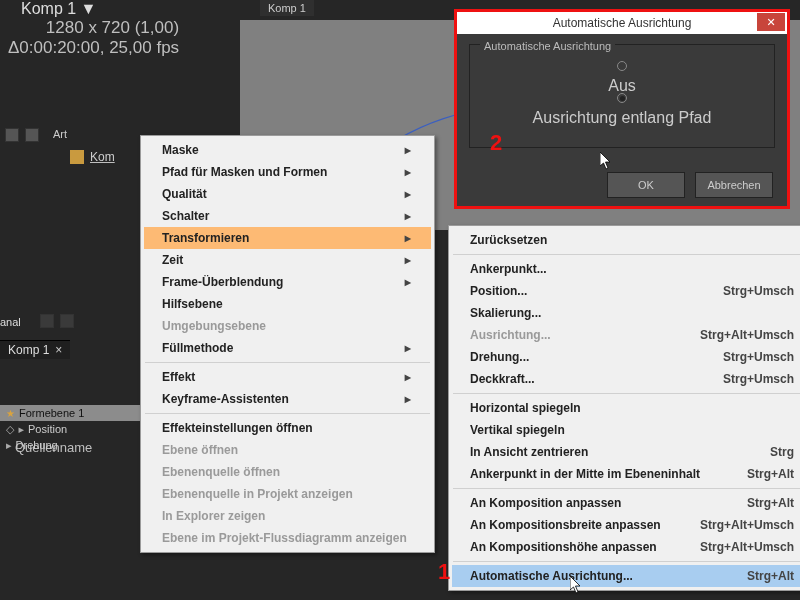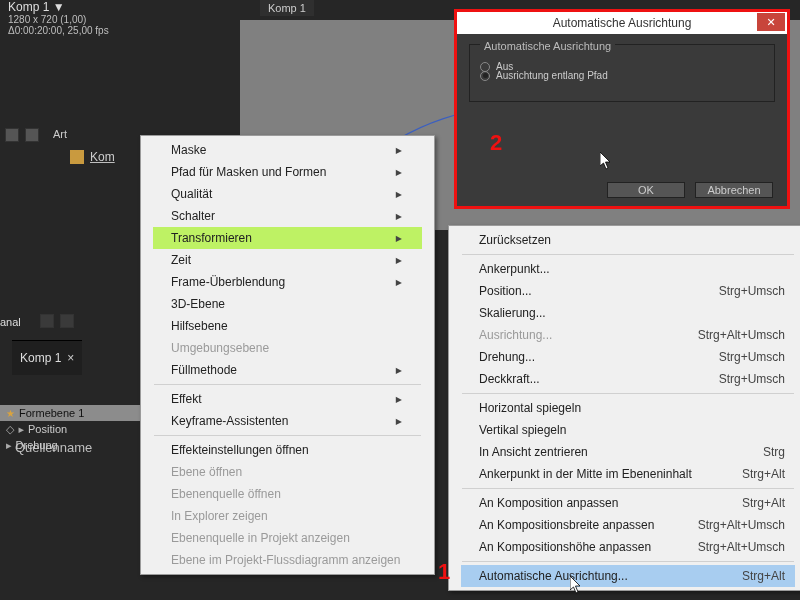--- a/index.html
+++ b/index.html
@@ -1,78 +1,78 @@
 <!DOCTYPE html>
 <html><head>
 <meta charset="utf-8">
 <style>
   * { margin:0; padding:0; box-sizing:border-box; font-family:"Segoe UI",Tahoma,sans-serif; }
   body { width:800px; height:600px; background:#262626; position:relative; overflow:hidden; font-size:12px; color:#bfbfbf; }
 
   
   .comp-info { position:absolute; left:8px; top:0; }
-  .comp-title { font-size:12px; color:#ddd; }
+  .comp-title { font-size:16px; color:#ddd;margin-left:13px; }
   .comp-title .tri { color:#ddd; }
-  .comp-line { font-size:10px; color:#bfbfbf; }
+  .comp-line { font-size:17px; color:#bfbfbf;text-align:right; }
 
   .comp-tab-top { position:absolute; left:260px; top:0; background:#2f2f2f; padding:2px 8px; color:#ccc; font-size:11px; }
 
   
   .viewer { position:absolute; left:240px; top:20px; width:560px; height:210px; background:#808080; }
   .viewer .path { position:absolute; left:80px; top:80px; width:380px; height:120px; }
 
   
   .row-icons { position:absolute; left:5px; top:128px; display:flex; gap:6px; align-items:flex-start; }
   .small-icon { width:14px; height:14px; background:#555; border:1px solid #333; }
   .art-label { color:#ccc; font-size:11px; margin-left:8px; }
 
   .layer-row { position:absolute; left:70px; top:150px; display:flex; align-items:center; gap:6px;text-decoration:underline; }
   .layer-row .box { width:14px; height:14px; background:#c99a3f; }
   .layer-row .nm { color:#ccc; }
 
-  .panel-tab { position:absolute; left:12px; top:340px; padding:10px 8px; background:#1f1f1f; color:#ddd; border-top:1px solid #000; }
+  .panel-tab { position:absolute; left:0; top:340px; padding:2px 8px; background:#1f1f1f; color:#ddd; border-top:1px solid #000; }
   .panel-tab .x { margin-left:6px; color:#ccc; }
 
   .tl-header { position:absolute; left:15px; top:392px; color:#bfbfbf; font-size:13px;margin-top:48px; }
   .tl-rows { position:absolute; left:0px; top:405px; width:140px; }
   .tl-row { display:flex; align-items:center; height:16px; padding-left:6px; font-size:11px; color:#ccc; }
   .tl-row.sel { background:#8c8c8c; color:#111; }
   .star { color:#d9a33f; margin-right:4px; font-size:10px; }
   .twirl { margin-right:4px; color:#aaa; }
   .kf { margin-right:4px; color:#aaa; }
 
   .anal { position:absolute; left:0; top:316px; color:#ddd; font-size:11px; }
 
   
-  .menu { position:absolute; background:#f0f0f0; border:1px solid #9b9b9b; box-shadow:2px 2px 4px rgba(0,0,0,0.4); padding:3px 12px; }
+  .menu { position:absolute; background:#f0f0f0; border:1px solid #9b9b9b; box-shadow:2px 2px 4px rgba(0,0,0,0.4); padding:3px 3px;font-weight:bold; }
   .menu1 { left:140px; top:135px; width:295px; }
   .menu-item { display:flex; align-items:center; justify-content:space-between; height:22px; padding:0 20px 0 18px; color:#222; font-size:12px; }
   .menu-item.has-sub::after { content:"▶"; font-size:8px; color:#444; }
-  .menu-item.hl { background:#bef264; }
+  .menu-item.hl { background:#fdba74; }
   .menu-item.dis { color:#9a9a9a; }
   .menu-sep { height:1px; background:#d0d0d0; margin:3px 1px; }
 
   
   .menu2 { left:448px; top:225px; width:360px; }
   .menu2 .menu-item { padding-right:10px; }
   .menu2 .shortcut { color:#444; font-size:12px; }
   .menu2 .menu-item.hl2 { background:#a8cdf0; }
 
   
   .dialog-wrap { position:absolute; left:454px; top:9px; width:336px; height:200px; border:3px solid #e11; }
   .dlg-title { height:22px; display:flex; align-items:center; justify-content:center; background:#fff; color:#333; font-size:12px; position:relative; }
   .dlg-close { position:absolute; right:2px; top:1px; width:28px; height:18px; background:#c8453b; color:#fff; display:flex; align-items:center; justify-content:center; font-size:11px; }
   .dlg-body { background:#3a3a3a; height:172px; padding:10px 12px; position:relative; }
   .fieldset { border:1px solid #222; padding:8px 10px 16px; }
   .fieldset-legend { font-size:11px; color:#bbb; position:relative; top:-14px; background:#3a3a3a; padding:0 4px; }
-  .radio-row { display:flex; align-items:center; gap:6px; color:#ccc; font-size:10px; margin-top:-6px; margin-bottom:4px; }
+  .radio-row { display:flex; align-items:center; gap:6px; color:#ccc; font-size:16px; margin-top:-6px; margin-bottom:4px;flex-direction:column; }
   .radio { width:10px; height:10px; border-radius:50%; border:1px solid #888; display:inline-block; position:relative; }
   .radio.on::after { content:""; width:5px; height:5px; border-radius:50%; background:#222; position:absolute; left:1.5px; top:1.5px; }
   .dlg-btns { position:absolute; right:14px; bottom:8px; display:flex; gap:10px; }
-  .dlg-btn { width:78px; height:16px; font-size:11px; color:#ccc; background:#555; border:1px solid #222; display:flex; align-items:center; justify-content:center; }
+  .dlg-btn { width:78px; height:26px; font-size:11px; color:#ccc; background:#555; border:1px solid #222; display:flex; align-items:center; justify-content:center; }
 
   .marker { position:absolute; color:#e11; font-weight:bold; font-size:22px; font-family:Arial; }
   .marker1 { left:438px; top:559px; }
   .marker2 { left:490px; top:130px; }
 
   .cursor { position:absolute; width:12px; height:18px; pointer-events:none; }
   .cursor svg { width:100%; height:100%; }
 
   .tool-icons { position:absolute; left:40px; top:314px; display:flex; gap:6px; }
   .tool-icons .small-icon { background:#3a3a3a; }
@@ -148,23 +148,20 @@
   <div class="menu-item has-sub hl">
       <span>Transformieren</span>
     </div>
   <div class="menu-item has-sub">
       <span>Zeit</span>
     </div>
   <div class="menu-item has-sub">
       <span>Frame-Überblendung</span>
     </div>
   <div class="menu-item">
-      <span>3D-Ebene</span>
-    </div>
-  <div class="menu-item">
       <span>Hilfsebene</span>
     </div>
   <div class="menu-item dis">
       <span>Umgebungsebene</span>
     </div>
   <div class="menu-item has-sub">
       <span>Füllmethode</span>
     </div>
   <div class="menu-sep"></div>
   <div class="menu-item has-sub">
@@ -177,24 +174,24 @@
   <div class="menu-item">
       <span>Effekteinstellungen öffnen</span>
     </div>
   <div class="menu-item dis">
       <span>Ebene öffnen</span>
     </div>
   <div class="menu-item dis">
       <span>Ebenenquelle öffnen</span>
     </div>
   <div class="menu-item dis">
+      <span>Ebenenquelle in Projekt anzeigen</span>
+    </div>
+  <div class="menu-item dis">
       <span>In Explorer zeigen</span>
-    </div>
-  <div class="menu-item dis">
-      <span>Ebenenquelle in Projekt anzeigen</span>
     </div>
   <div class="menu-item dis">
       <span>Ebene im Projekt-Flussdiagramm anzeigen</span>
     </div>
 </div>
 
 <div class="menu menu2">
   <div class="menu-item">
       <span>Zurücksetzen</span>
       <span class="shortcut"></span>

